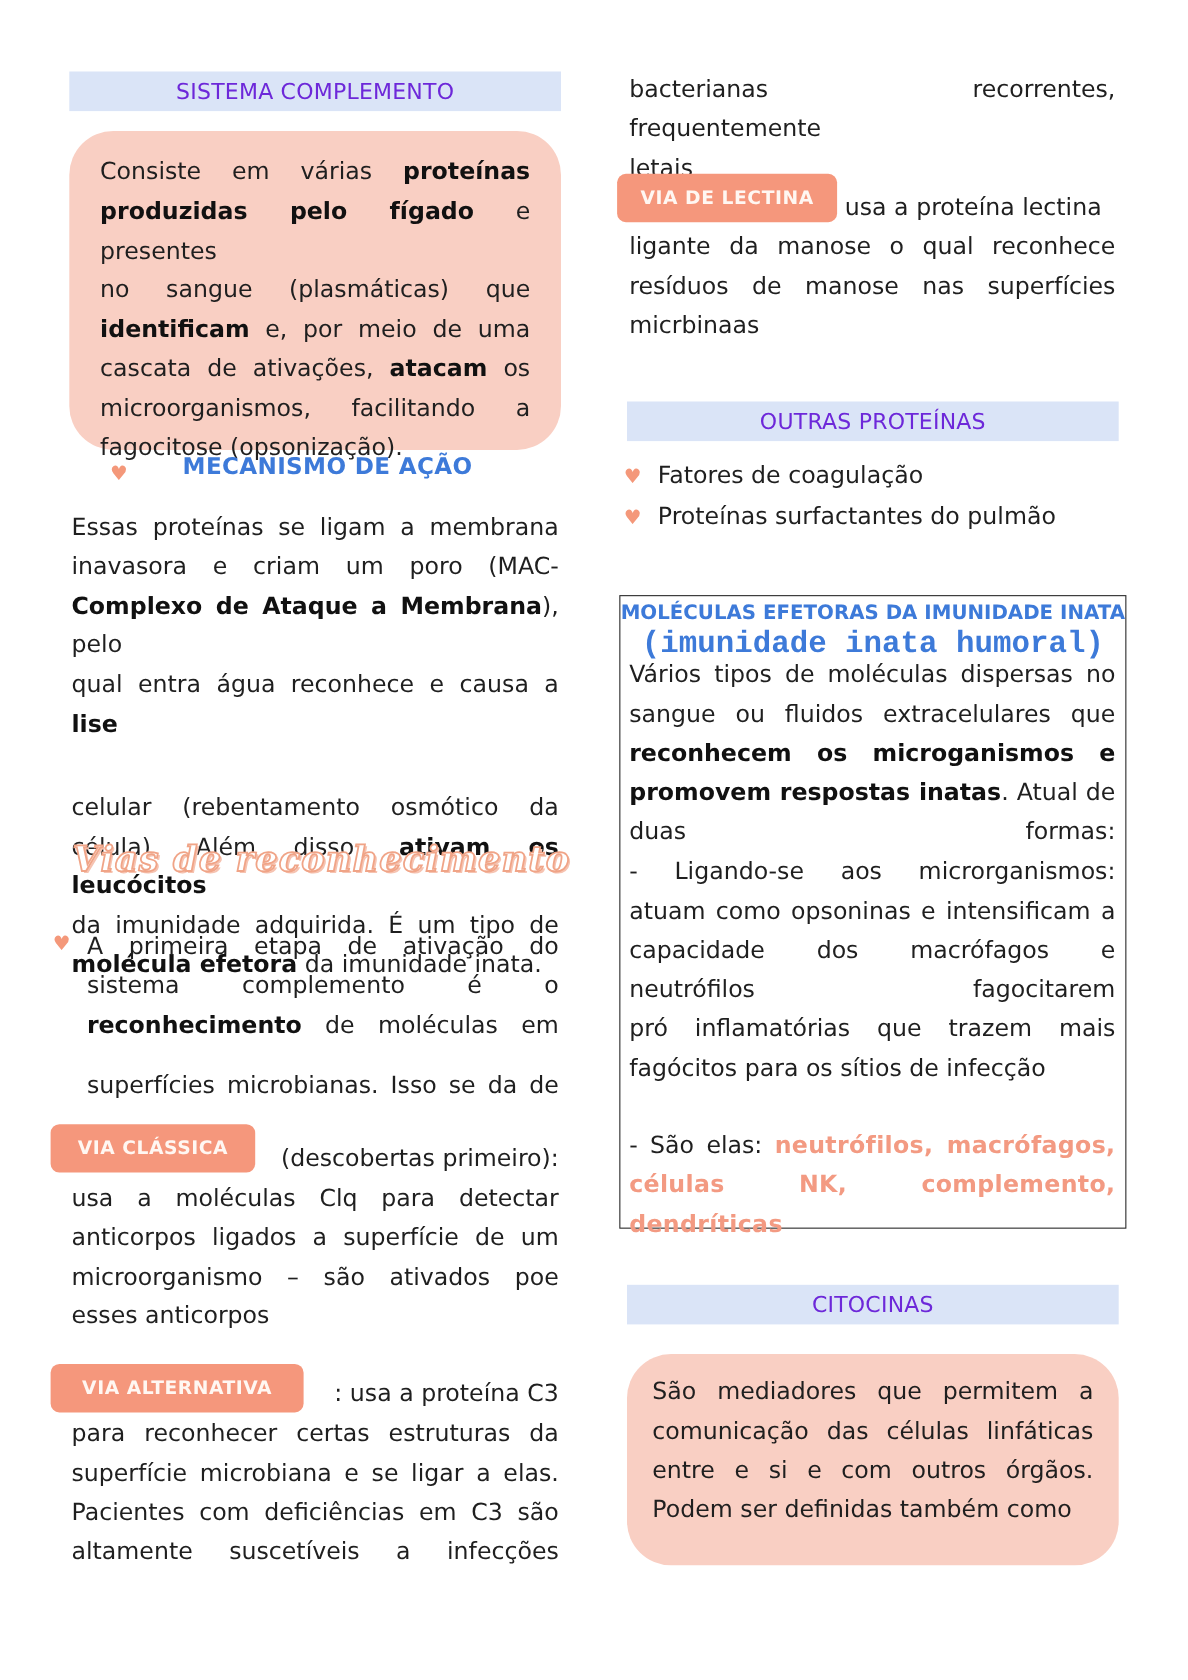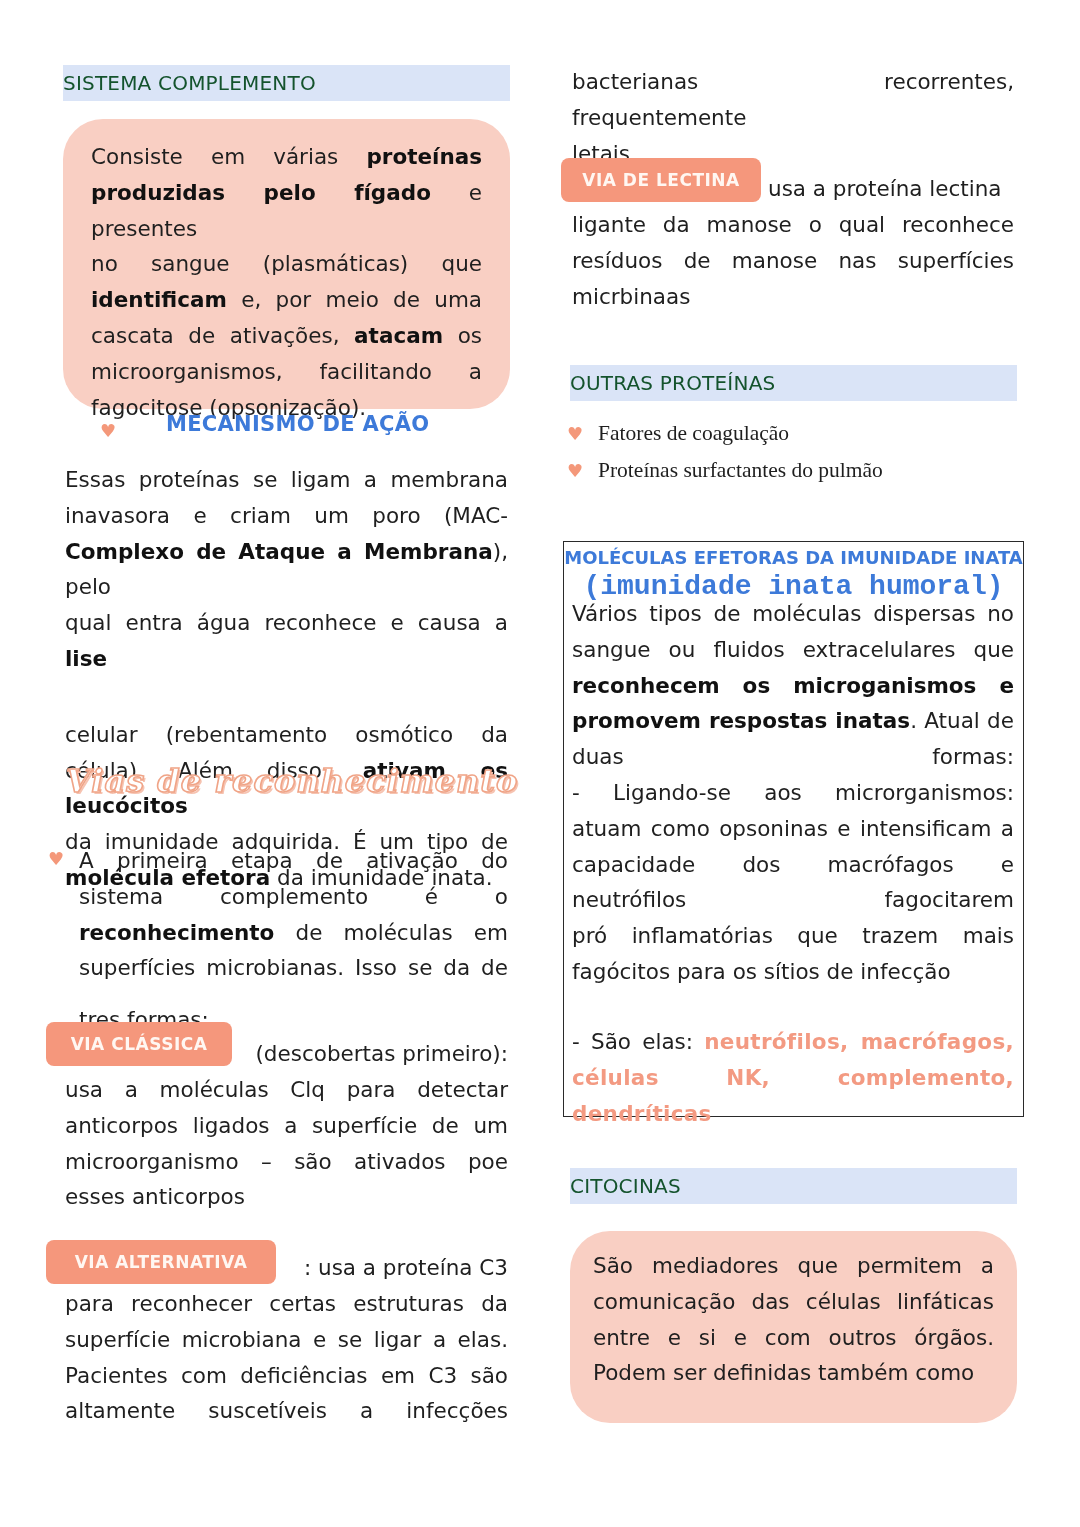--- a/index.html
+++ b/index.html
@@ -2,22 +2,22 @@
 <html><head>
   <meta charset="utf-8">
   <style>
     html, body { margin: 0; padding: 0; background: #ffffff; }
     body {
       width: 1080px; height: 1527px; position: relative; overflow: hidden;
       font-family: "DejaVu Sans", sans-serif; color: #1f1f1f;
     }
 
     .section-bar {
-      position: absolute; background: #dae4f7; color: #14532d;
-      font-size: 20px; text-align: left; line-height: 36px; height: 36px;
+      position: absolute; background: #dae4f7; color: #6d28d9;
+      font-size: 20px; text-align: center; line-height: 36px; height: 36px;
       letter-spacing: 0.2px;
     }
 
     .pink-box {
       position: absolute; background: #f9cfc3; border-radius: 40px;
       box-sizing: border-box;
     }
     .para {
       position: absolute; font-size: 21.5px; line-height: 35.8px;
       text-align: justify; color: #1f1f1f;
@@ -50,21 +50,21 @@
       position: absolute; left: 563px; top: 541px; width: 461px; height: 576px;
       border: 1.5px solid #2a2a2a; box-sizing: border-box;
     }
     .box-title {
       position: absolute; left: 0; width: 100%; text-align: center;
       color: #3d7ad9; font-weight: bold;
     }
     .orange-bold { color: #f39a82; font-weight: bold; letter-spacing: 0.3px; }
 
     .bullet-line {
-      position: absolute; font-size: 21.5px; line-height: 36px; color: #1f1f1f; font-family: Liberation Serif, serif;
+      position: absolute; font-size: 21.5px; line-height: 36px; color: #1f1f1f;
     }
   </style>
 </head>
 <body>
 
 <div class="section-bar" style="left:63px; top:65px; width:447px;">SISTEMA COMPLEMENTO</div>
 
 <div class="pink-box" style="left:63px; top:119px; width:447px; height:290px;"></div>
 <div class="para" id="intro-text" style="left:91px; top:139px; width:391px;">
     <div style="text-align: justify; text-align-last: justify;"><span>Consiste em várias </span><b>proteínas</b></div>
@@ -92,21 +92,21 @@
     <div style="text-align: justify; text-align-last: left;"><b>molécula efetora</b><span> da imunidade inata.</span></div>
   </div>
 
 <div class="script-title">Vias de reconhecimento</div>
 
 <span class="heart" style="position:absolute; left:48px; top:848px;">♥</span>
 <div class="para" id="recognition-text" style="left:79px; top:843px; width:429px;">
     <div style="text-align: justify; text-align-last: justify;"><span>A primeira etapa de ativação do</span></div>
     <div style="text-align: justify; text-align-last: justify;"><span>sistema complemento é o</span></div>
     <div style="text-align: justify; text-align-last: justify;"><b>reconhecimento</b><span> de moléculas em</span></div>
-    <div style="text-align: justify; text-align-last: justify;"><span>superfícies microbianas. Isso se da de</span></div>
+    <div style="text-align: justify; text-align-last: justify; margin-top: 20px;"><span>superfícies microbianas. Isso se da de</span></div>
     <div style="text-align: justify; text-align-last: left; margin-top: 16px;"><span>tres formas:</span></div>
   </div>
 
 <div class="badge" style="left:46px; top:1022px; width:186px;">VIA CLÁSSICA</div>
 <div class="para" style="left:240px; top:1036px; width:268px; text-align:right;">(descobertas primeiro):</div>
 <div class="para" id="classical-text" style="left:65px; top:1072px; width:443px;">
     <div style="text-align: justify; text-align-last: justify;">usa a moléculas Clq para detectar</div>
     <div style="text-align: justify; text-align-last: justify;">anticorpos ligados a superfície de um</div>
     <div style="text-align: justify; text-align-last: justify;">microorganismo – são ativados poe</div>
     <div style="text-align: justify; text-align-last: left;">esses anticorpos</div>

